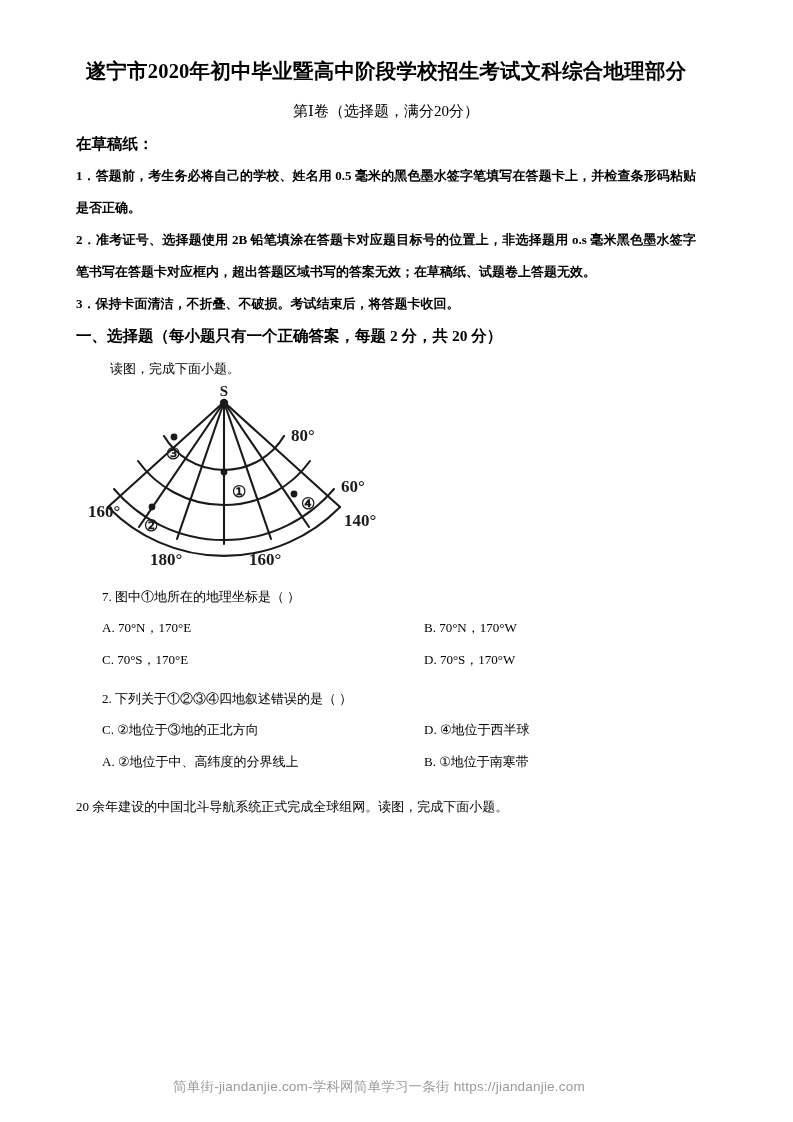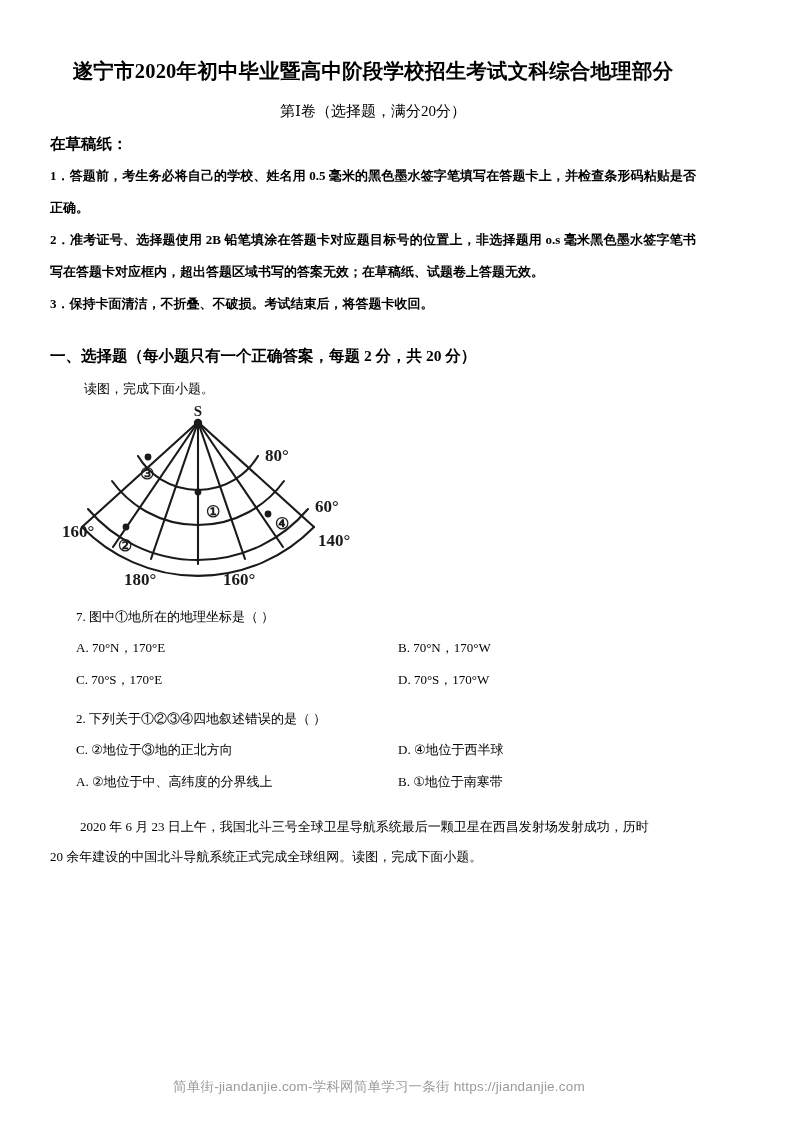--- a/index.html
+++ b/index.html
@@ -13,21 +13,21 @@
     position: relative;
     font-family: "Liberation Serif", "DejaVu Serif", serif;
     color: #000000;
     overflow: hidden;
   }
   .page {
     position: relative;
     width: 754px;
     height: 1122px;
     box-sizing: border-box;
-    padding: 48px 58px 0 50px;
+    padding: 48px 58px 0 76px;
   }
 
   
   .doc-title {
     text-align: center;
     font-size: 20.5px;
     font-weight: bold;
     line-height: 34px;
     letter-spacing: 0.2px;
     margin: 6px 8px 0 8px;
@@ -53,21 +53,21 @@
     font-weight: bold;
     line-height: 32px;
     text-align: justify;
     text-justify: inter-ideograph;
     margin: 0;
   }
   .section-head {
     font-size: 15.5px;
     font-weight: bold;
     line-height: 32px;
-    margin-top: 20px;
+    margin-top: 0;
     margin-bottom: 2px;
   }
 
   
   .stem {
     font-size: 13px;
     line-height: 26px;
     margin-left: 34px;
     margin-top: 4px;
     font-family: "Liberation Serif", "DejaVu Serif", serif;
@@ -206,19 +206,18 @@
       <span class="opt-c">C. ②地位于③地的正北方向</span>
       <span class="opt-d">D. ④地位于西半球</span>
     </div>
     <div class="opt-row">
       <span class="opt-a">A. ②地位于中、高纬度的分界线上</span>
       <span class="opt-b">B. ①地位于南寒带</span>
     </div>
   </div>
 
   <div class="passage">
-    <div><span class="indent"></span><span>2020 年 6 月 23 日上午，我国北斗三号全球卫星导航系统最后一颗卫星在西昌发射场发射成功，历时</span></div>
     <div>20 余年建设的中国北斗导航系统正式完成全球组网。读图，完成下面小题。</div>
   </div>
 
   <div class="footer">简单街-jiandanjie.com-学科网简单学习一条街 https://jiandanjie.com</div>
 
 </div>
 
 </body></html>

